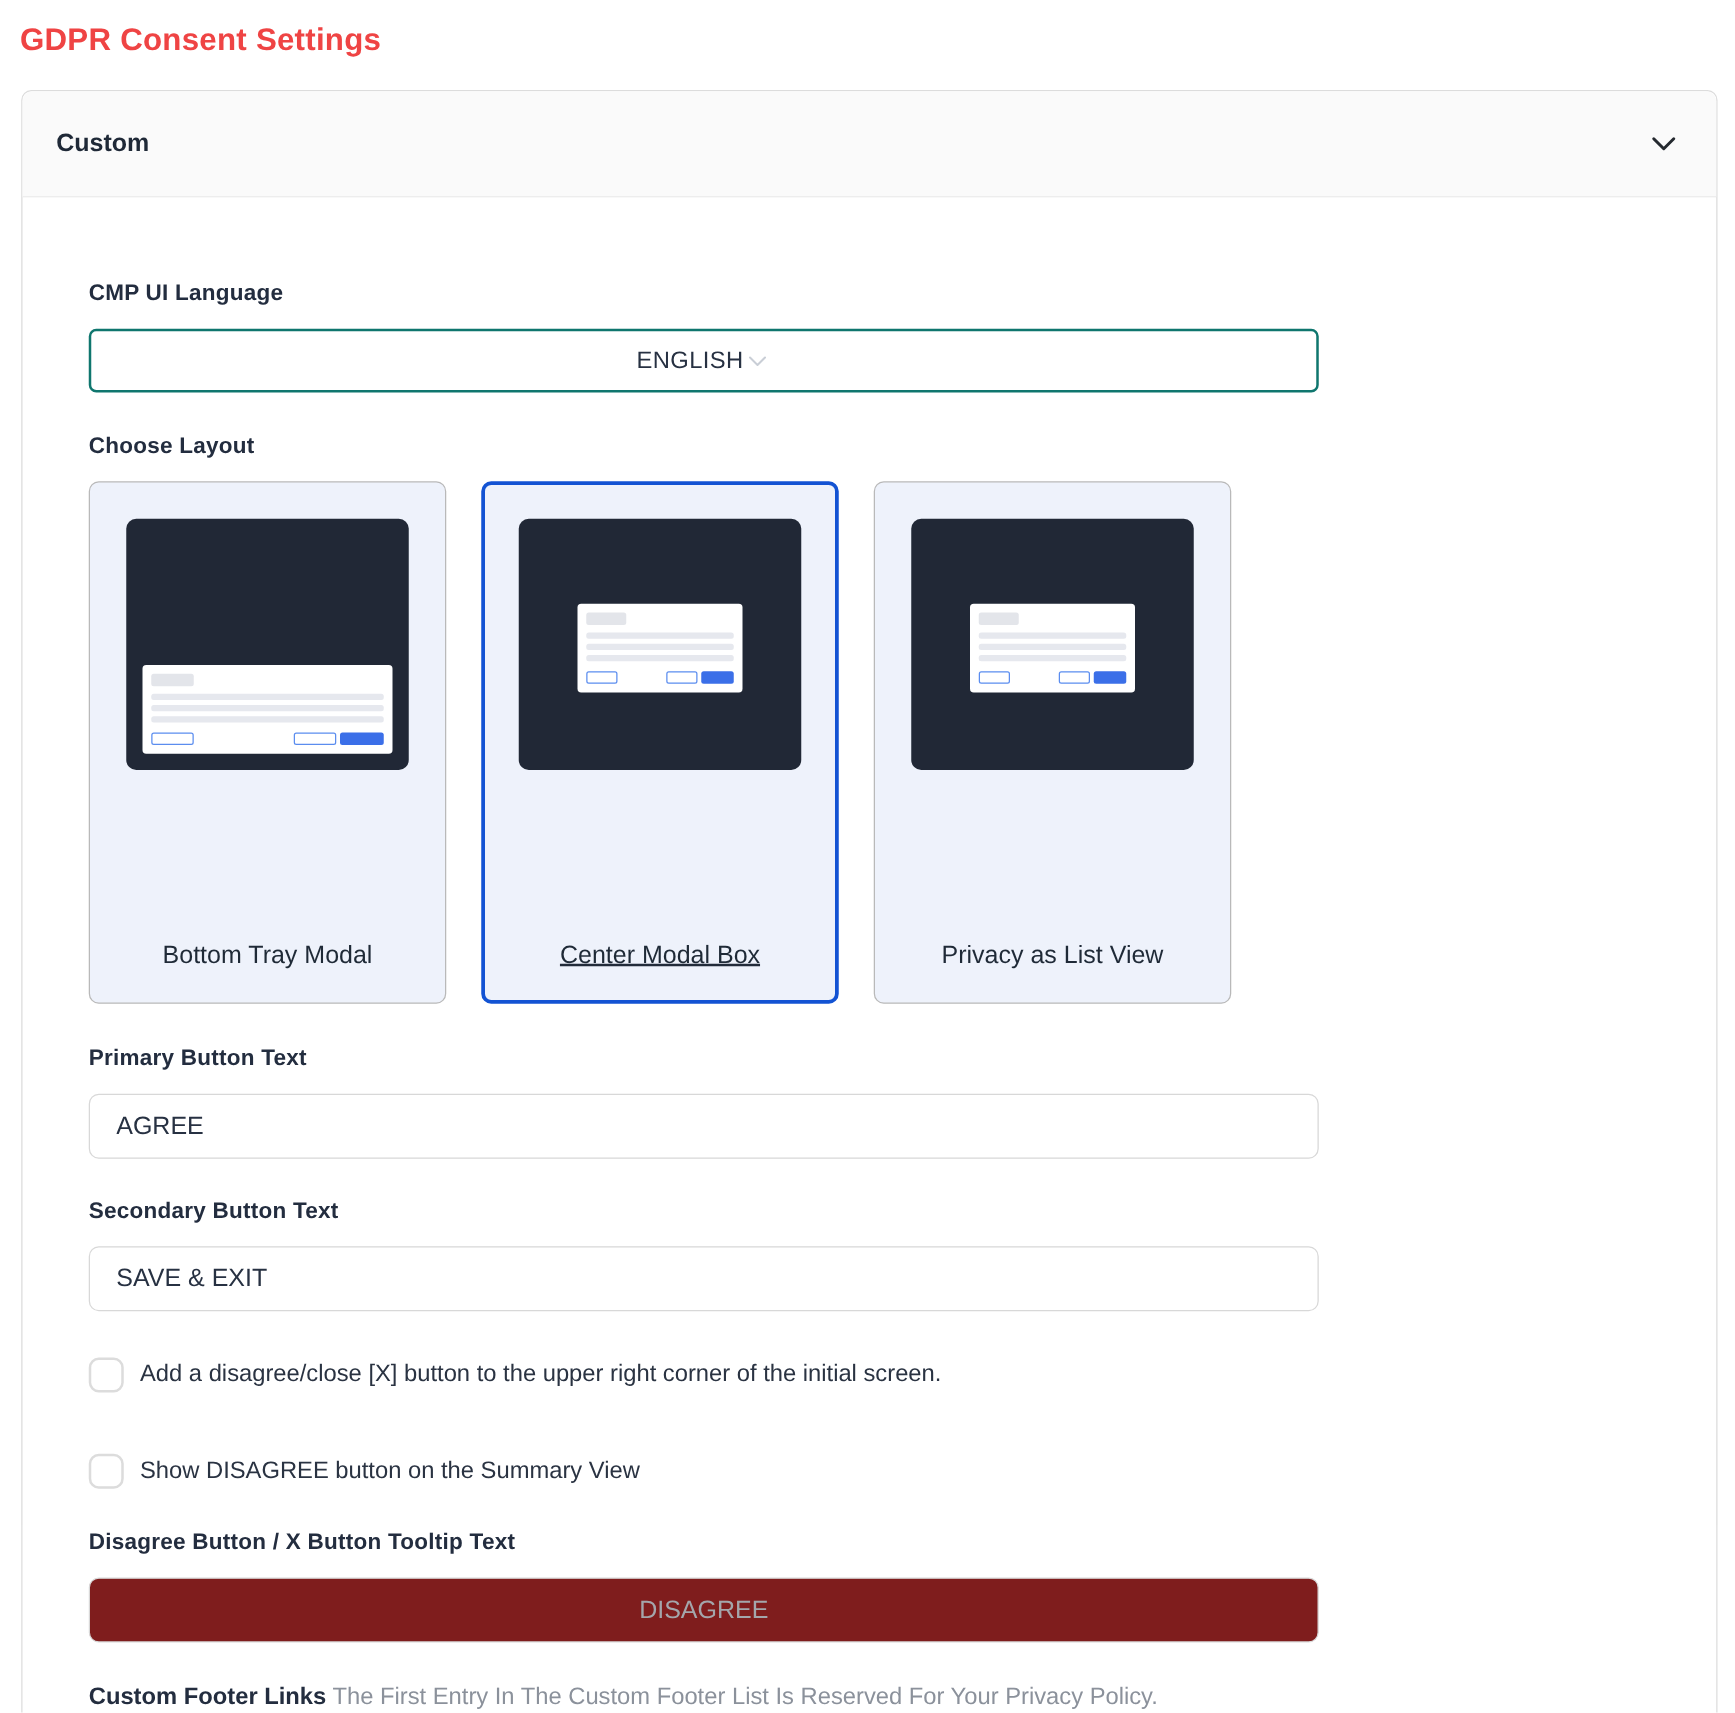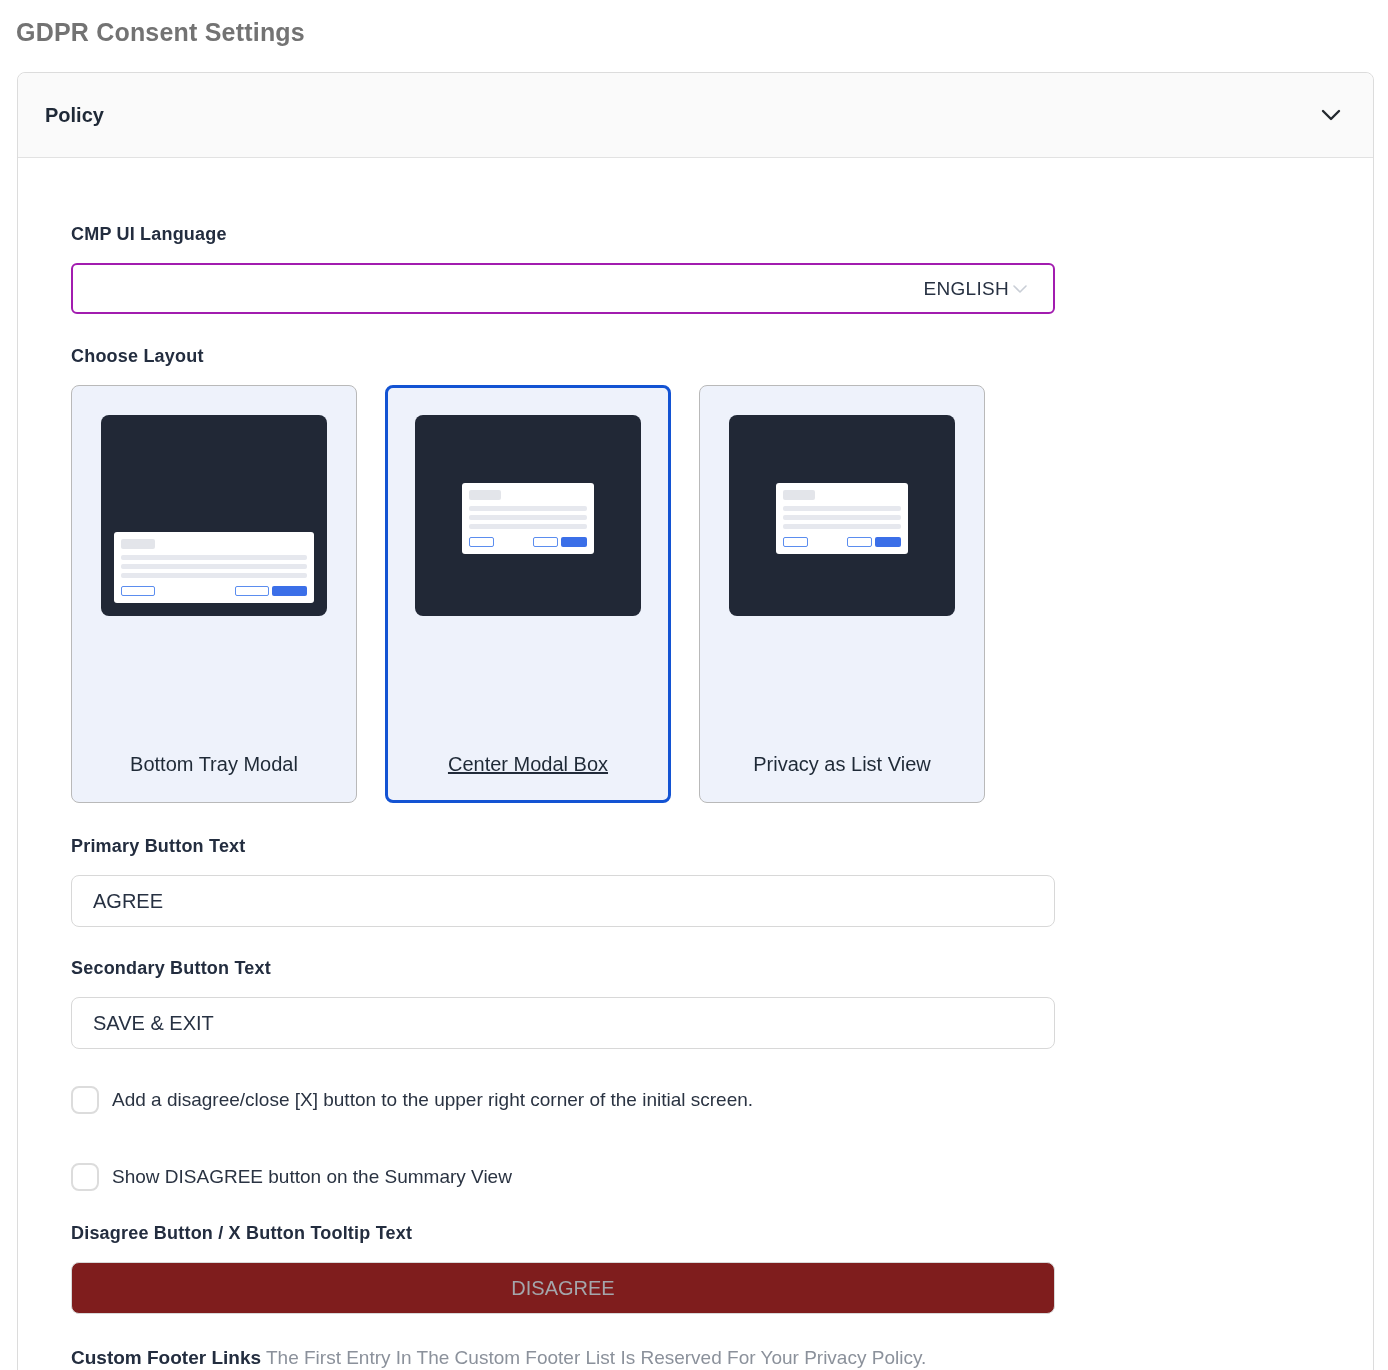--- a/index.html
+++ b/index.html
@@ -8,21 +8,21 @@
     width: 1388px;
     height: 1370px;
     font-family: "Liberation Sans", sans-serif;
     color: #222b3a;
     overflow: hidden;
     position: relative;
   }
   .page-title {
     font-size: 25px;
     font-weight: 700;
-    color: #737373;
+    color: #ef4444;
     margin: 18px 0 0 16px;
     letter-spacing: 0.2px;
   }
   
   .panel {
     position: absolute;
     left: 17px;
     right: 14px;
     top: 72px;
     bottom: -10px;
@@ -52,26 +52,26 @@
   .field-label {
     font-size: 18px;
     font-weight: 700;
     color: #232d3f;
     letter-spacing: 0.2px;
   }
   
   .select-box {
     margin-top: 18px;
     height: 51px;
-    border: 2px solid #a21caf;
+    border: 2px solid #0f766e;
     border-radius: 6px;
     background: #fff;
     display: flex;
     align-items: center;
-    justify-content: flex-end;
+    justify-content: center;
     padding: 0 22px;
     cursor: pointer;
   }
   .select-value { font-size: 19px; color: #273142; letter-spacing: 0.3px; }
 
   
   .choose-layout-label { margin-top: 32px; display: block; }
   .cards { margin-top: 18px; display: flex; gap: 28px; }
   .card {
     width: 286px;
@@ -177,21 +177,21 @@
 
   .chev-svg { display: block; }
 </style>
 </head>
 <body>
 
 <h1 class="page-title">GDPR Consent Settings</h1>
 
 <section class="panel">
   <div class="panel-header">
-    <span class="panel-header-title">Policy</span>
+    <span class="panel-header-title">Custom</span>
     <span>
       <svg class="chev-svg" width="30" height="30" viewBox="0 0 30 30" fill="none">
         <polyline points="7,11 15,19 23,11" stroke="#24292f" stroke-width="2.4" fill="none" stroke-linecap="round" stroke-linejoin="round"></polyline>
       </svg>
     </span>
   </div>
 
   <div class="panel-body">
     <div class="content">
 

